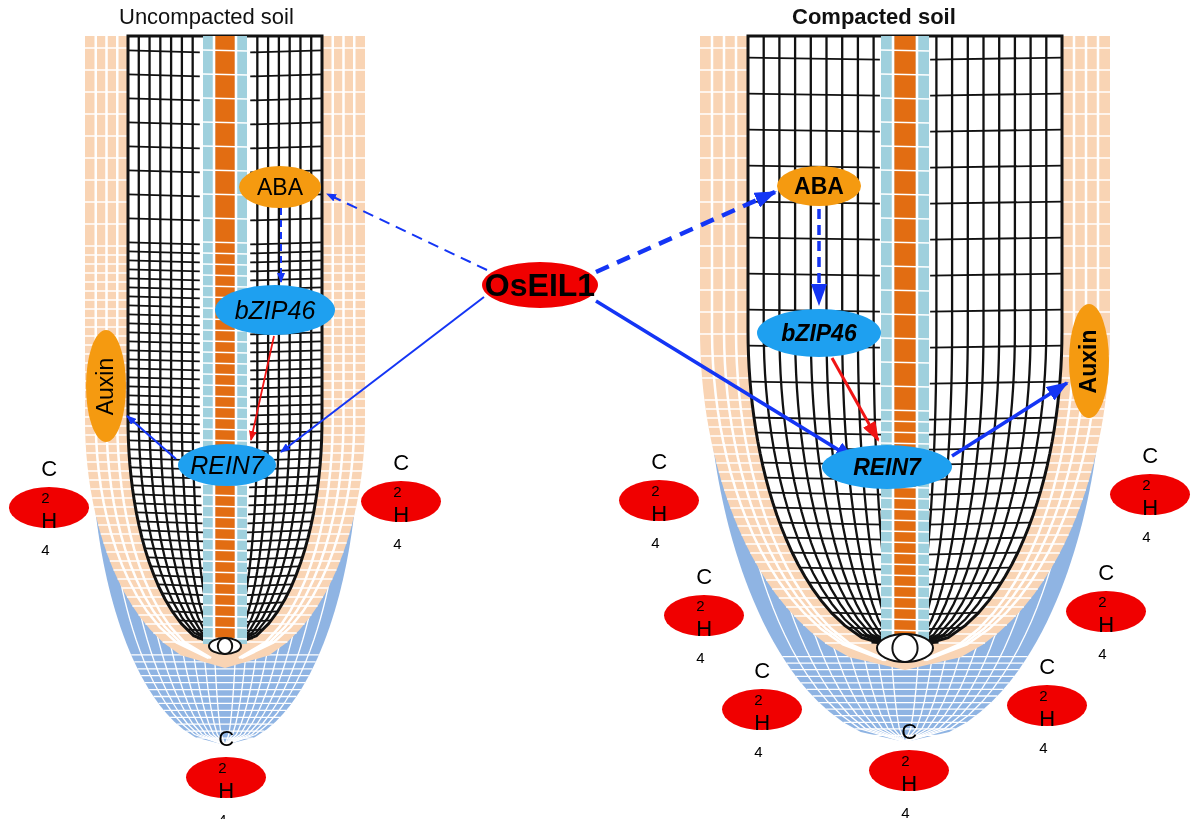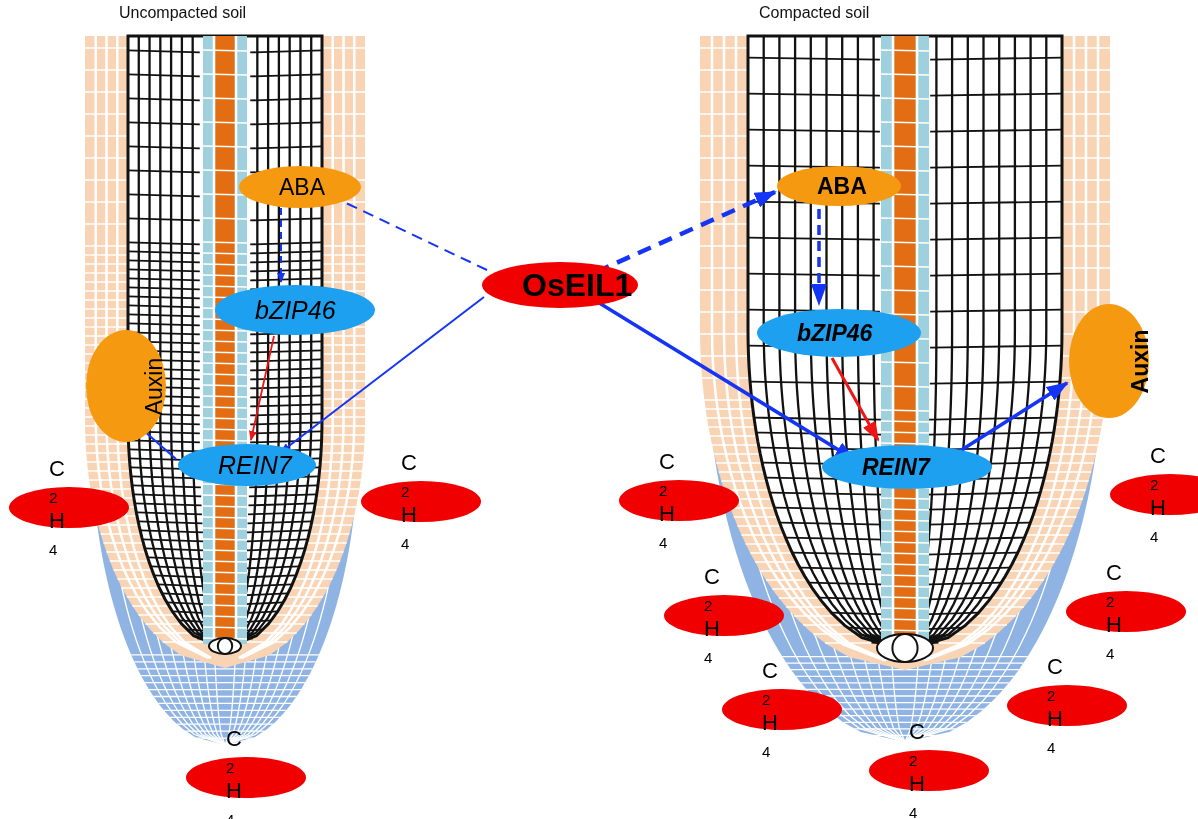--- a/index.html
+++ b/index.html
@@ -1,19 +1,19 @@
 <!DOCTYPE html>
 <html><head>
 <meta charset="utf-8">
 <style>
   html, body { margin:0; padding:0; background:#ffffff; }
   body { width:1198px; height:819px; overflow:hidden; position:relative; font-family:"Liberation Sans", sans-serif; }
   #stage { position:absolute; left:0; top:0; width:1198px; height:819px; }
-  .title { position:absolute; font-size:16px; color:#111; font-family:"Liberation Sans", sans-serif; white-space:nowrap; }
-  .node { position:absolute; display:flex; align-items:center; border-radius:50%; color:#000; font-family:"Liberation Sans", sans-serif; white-space:nowrap;padding-left:40px; }
+  .title { position:absolute; font-size:22px; color:#111; font-family:"Liberation Sans", sans-serif; white-space:nowrap; }
+  .node { position:absolute; display:flex; align-items:center; justify-content:center; border-radius:50%; color:#000; font-family:"Liberation Sans", sans-serif; white-space:nowrap; }
   .node span { display:block; }
   .vert span { transform:rotate(-90deg); }
   .ital { font-style:italic; }
   .bold { font-weight:bold; }
   .c2h4 { font-size:22px; letter-spacing:-0.5px; }
   .c2h4 sub { font-size:15px; vertical-align:baseline; position:relative; top:1px; }
 </style>
 </head>
 <body>
 
@@ -599,21 +599,21 @@
 
       <line x1="596" y1="272" x2="775" y2="192" stroke="#1435f5" stroke-width="4.5" stroke-dasharray="14,9" marker-end="url(#ahBlueL)"></line>
       <line x1="596" y1="301" x2="855" y2="460" stroke="#1435f5" stroke-width="3.5" marker-end="url(#ahBlueL)"></line>
       <line x1="819" y1="209" x2="819" y2="304" stroke="#1435f5" stroke-width="3.5" stroke-dasharray="10,6" marker-end="url(#ahBlueL)"></line>
       <line x1="832" y1="358" x2="878" y2="440" stroke="#f01414" stroke-width="3" marker-end="url(#ahRedL)"></line>
       <line x1="952" y1="456" x2="1067" y2="383" stroke="#1435f5" stroke-width="3.5" marker-end="url(#ahBlueL)"></line>
     </g>
   </svg>
 
   <div class="title" style="left:119px;top:4px;">Uncompacted soil</div>
-  <div class="title" style="left:759px;top:4px;">Compacted soil</div>
+  <div class="title" style="left:792px;top:4px;font-weight:bold;">Compacted soil</div>
 
   <div class="node bold" style="left:482px;top:262px;width:116px;height:46px;background:#f00000;font-size:32px;">
     <span>OsEIL1</span>
   </div>
 
   <div class="node" style="left:239px;top:166px;width:82px;height:42px;background:#f59a10;font-size:23px;">
     <span>ABA</span>
   </div>
   <div class="node ital" style="left:215px;top:285px;width:120px;height:50px;background:#1ea0f0;font-size:25px;">
     <span>bZIP46</span>

